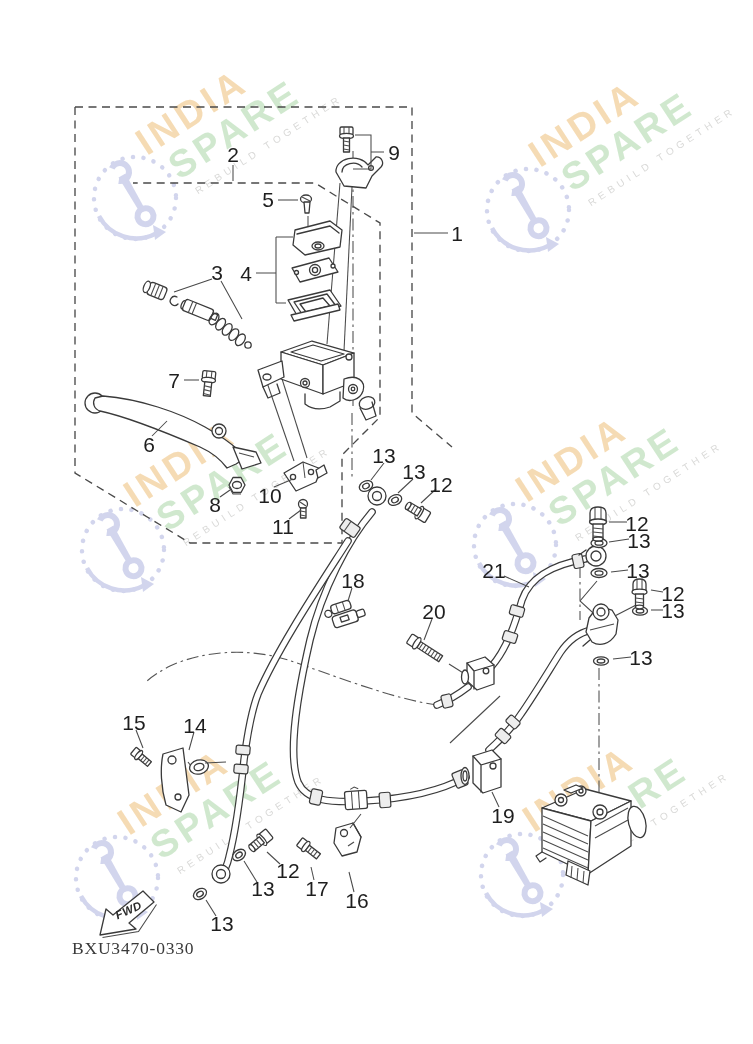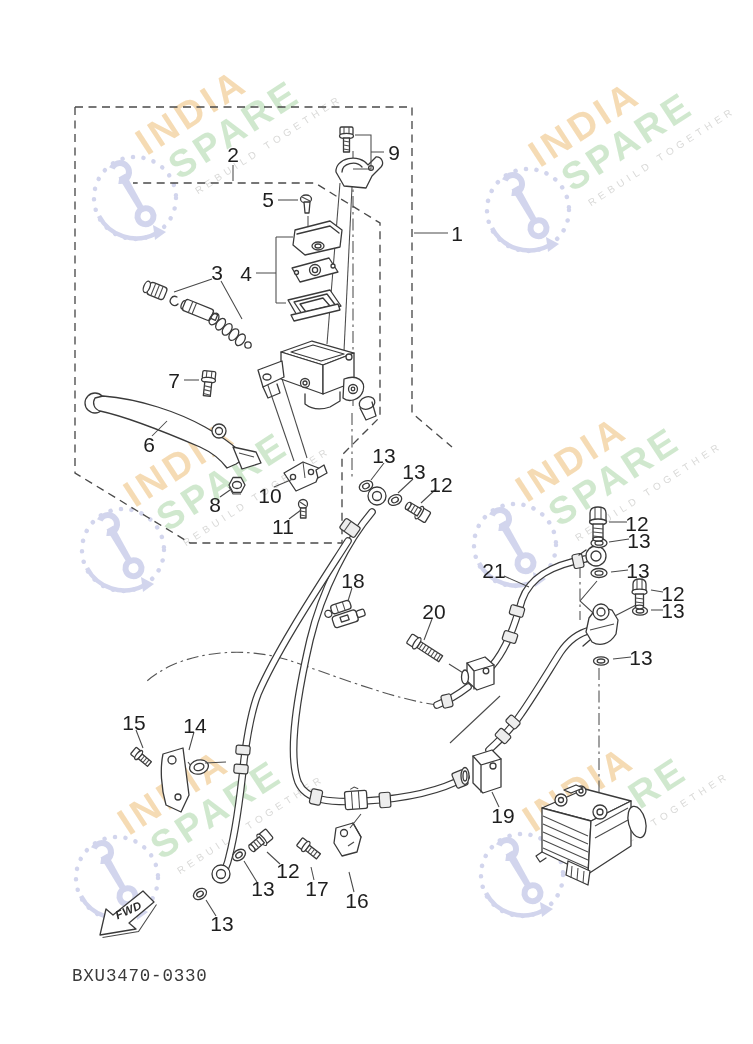--- a/index.html
+++ b/index.html
@@ -12,21 +12,21 @@
   .ln{stroke:#3a3a3a;stroke-width:1.3;fill:none;stroke-linejoin:round;stroke-linecap:round;}
   .fillw{stroke:#3a3a3a;stroke-width:1.3;fill:#ffffff;stroke-linejoin:round;}
   .fillg{stroke:#3a3a3a;stroke-width:1.2;fill:#ededed;}
   .thin{stroke:#4a4a4a;stroke-width:1.05;fill:none;}
   .dash{stroke:#4a4a4a;stroke-width:1.35;fill:none;stroke-dasharray:8 5.5;}
   .dashdot{stroke:#555;stroke-width:1.1;fill:none;stroke-dasharray:12 4 2.5 4;}
   .hose-o{stroke:#3a3a3a;stroke-width:7.6;fill:none;stroke-linecap:round;}
   .hose-i{stroke:#ffffff;stroke-width:5.2;fill:none;stroke-linecap:round;}
   .plabel{fill:#1e1e1e;font-size:21px;font-family:"Liberation Sans",sans-serif;}
   #part-code{position:absolute;left:72px;top:938px;font-size:17.5px;color:#3a3a3a;
-             letter-spacing:0.8px;font-family:Liberation Mono, monospace;margin-top:28px;}
+             letter-spacing:0.8px;font-family:Liberation Serif, serif;}
 </style>
 </head>
 <body>
 
 <div id="page">
 
   <div id="wm-layer">
       <svg class="wm" style="left:73px;top:28px" width="300" height="260" viewBox="0 0 300 260">
         <g transform="translate(62,170)">
           <circle r="41" fill="none" stroke="#c6cae8" stroke-width="4.5" stroke-dasharray="0.1 10.5" stroke-linecap="round"></circle>

